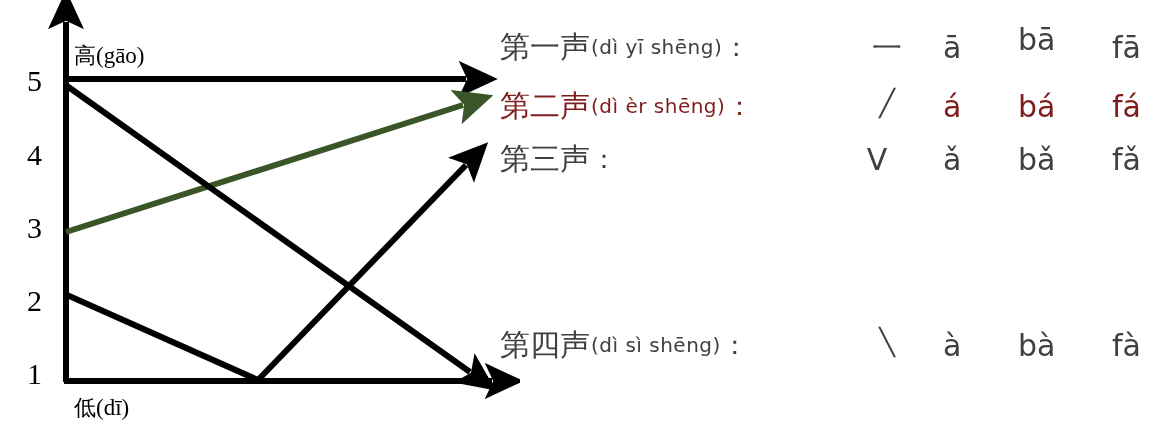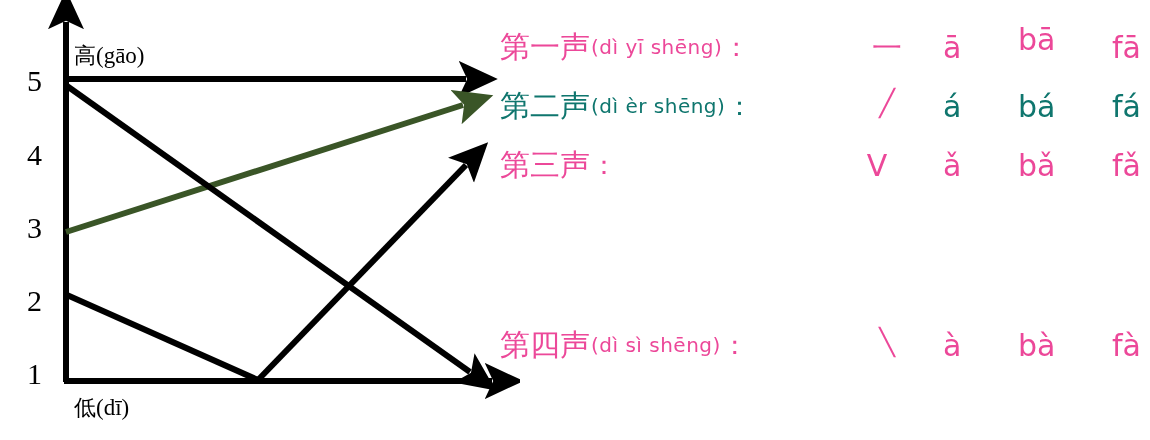--- a/index.html
+++ b/index.html
@@ -103,22 +103,22 @@
     position: absolute;
     font-family: "DejaVu Sans", "Liberation Sans", sans-serif;
     font-size: 30px;
     line-height: 1;
     text-align: left;
   }
   .ex1 { left: 443px; }
   .ex2 { left: 518px; }
   .ex3 { left: 612px; }
 
-  .green { color: #0f766e; }
-  .black { color: #ec4899; }
+  .green { color: #7f1d1d; }
+  .black { color: #404040; }
 </style>
 </head>
 <body>
 
 <div id="root">
 
   <div id="diagram">
 
     <svg width="520" height="440" viewBox="0 0 520 440">
       <defs>
@@ -175,21 +175,21 @@
     <div class="tone-row" style="top:84px;">
       <span class="tone-name green">第二声</span>
       <span class="tone-pinyin green">(dì èr shēng)</span>
       <span class="tone-colon green">：</span>
       <span class="tone-mark black" style="top:6px; font-size:26px;">╱</span>
       <span class="tone-ex ex1 green" style="top:8px;">á</span>
       <span class="tone-ex ex2 green" style="top:8px;">bá</span>
       <span class="tone-ex ex3 green" style="top:8px;">fá</span>
     </div>
 
-    <div class="tone-row" style="top:143px;">
+    <div class="tone-row" style="top:137px;">
       <span class="tone-name black">第三声</span>
       <span class="tone-colon black">：</span>
       <span class="tone-mark black" style="top:8px; left:355px;">V</span>
       <span class="tone-ex ex1 black" style="top:8px;">ǎ</span>
       <span class="tone-ex ex2 black" style="top:8px;">bǎ</span>
       <span class="tone-ex ex3 black" style="top:8px;">fǎ</span>
     </div>
 
     <div class="tone-row" style="top:323px;">
       <span class="tone-name black">第四声</span>

